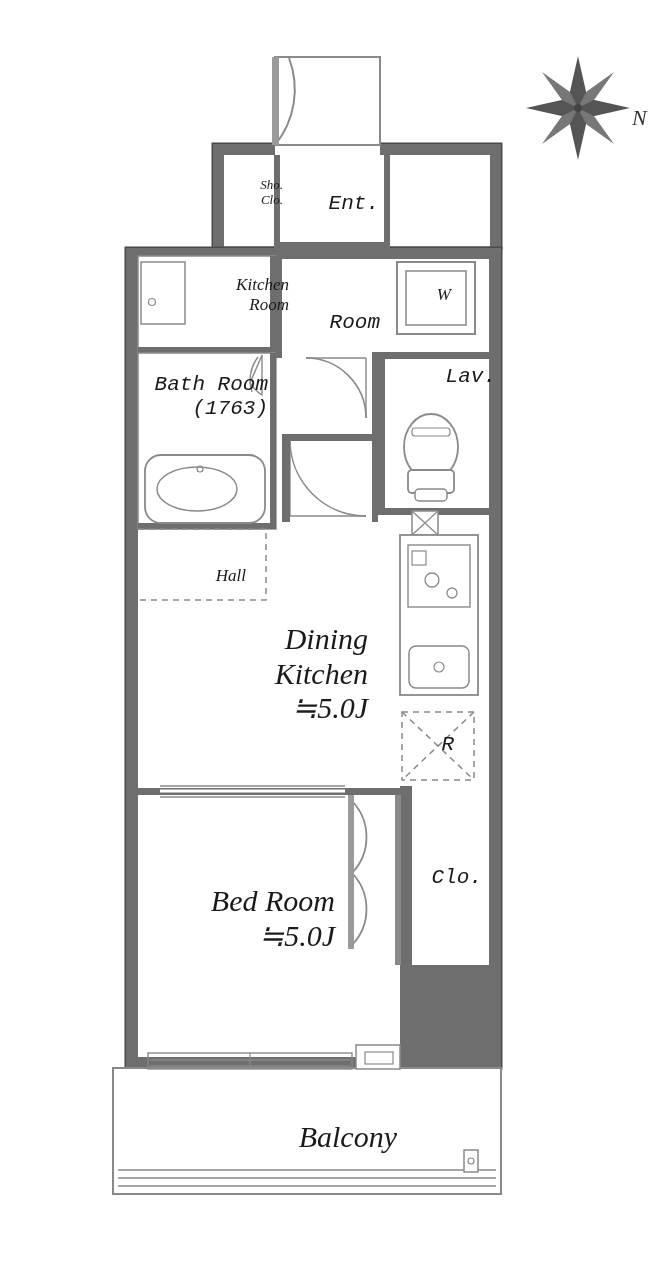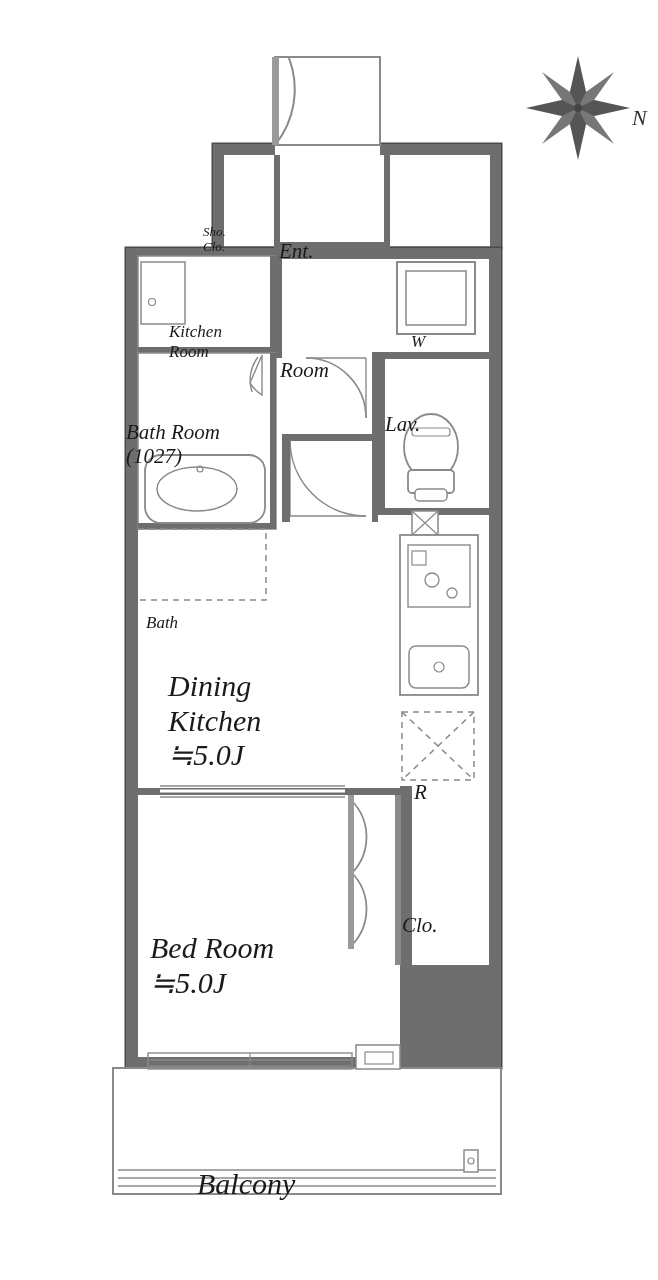--- a/index.html
+++ b/index.html
@@ -18,27 +18,26 @@
     position: absolute;
     left: 0; top: 0;
     width: 658px;
     height: 1280px;
   }
   .lbl {
     position: absolute;
     font-family: "Liberation Serif", serif;
     font-style: italic;
     color: #1a1a1a;
-    text-align: left;
+    text-align: right;
     white-space: pre-line;
     line-height: 1.15;
     user-select: none;
-    margin-top: 47px;
-  }
-  .lbl.mid  { font-size: 21px; }
+  }
+  .lbl.mid  { font-size: 21px; font-family: Liberation Mono, monospace; }
   .lbl.sml  { font-size: 17px; }
   .lbl.tiny { font-size: 13px; }
   .lbl.xl   { font-size: 30px; }
 </style>
 </head>
 <body>
 
 <svg id="floorplan" viewBox="0 0 658 1280" xmlns="http://www.w3.org/2000/svg">
 
   <g>
@@ -199,24 +198,24 @@
   </g>
 </svg>
 
 <div class="lbl tiny" style="left:203px; top:178px; width:80px;">Sho.
 Clo.</div>
 <div class="lbl mid" style="left:279px; top:192px; width:100px;">Ent.</div>
 <div class="lbl sml" style="left:169px; top:275px; width:120px;">Kitchen
 Room</div>
 <div class="lbl sml" style="left:411px; top:285px; width:40px;">W</div>
 <div class="lbl mid" style="left:280px; top:311px; width:100px;">Room</div>
-<div class="lbl mid" style="left:385px; top:365px; width:90px;">Lav.</div>
+<div class="lbl mid" style="left:385px; top:365px; width:90px;padding-left:21px;">Lav.</div>
 <div class="lbl mid" style="left:126px; top:373px; width:142px;">Bath Room
-(1027)</div>
-<div class="lbl sml" style="left:146px; top:566px; width:100px;">Bath</div>
+(1763)</div>
+<div class="lbl sml" style="left:146px; top:566px; width:100px;">Hall</div>
 <div class="lbl xl" style="left:168px; top:622px; width:200px;">Dining
 Kitchen
 ≒5.0J</div>
 <div class="lbl mid" style="left:414px; top:733px; width:40px;">R</div>
 <div class="lbl mid" style="left:402px; top:866px; width:80px;">Clo.</div>
-<div class="lbl xl" style="left:150px; top:884px; width:200px;">Bed Room
+<div class="lbl xl" style="left:135px; top:884px; width:200px;">Bed Room
 ≒5.0J</div>
 <div class="lbl xl" style="left:197px; top:1120px; width:200px;">Balcony</div>
 
 </body></html>

